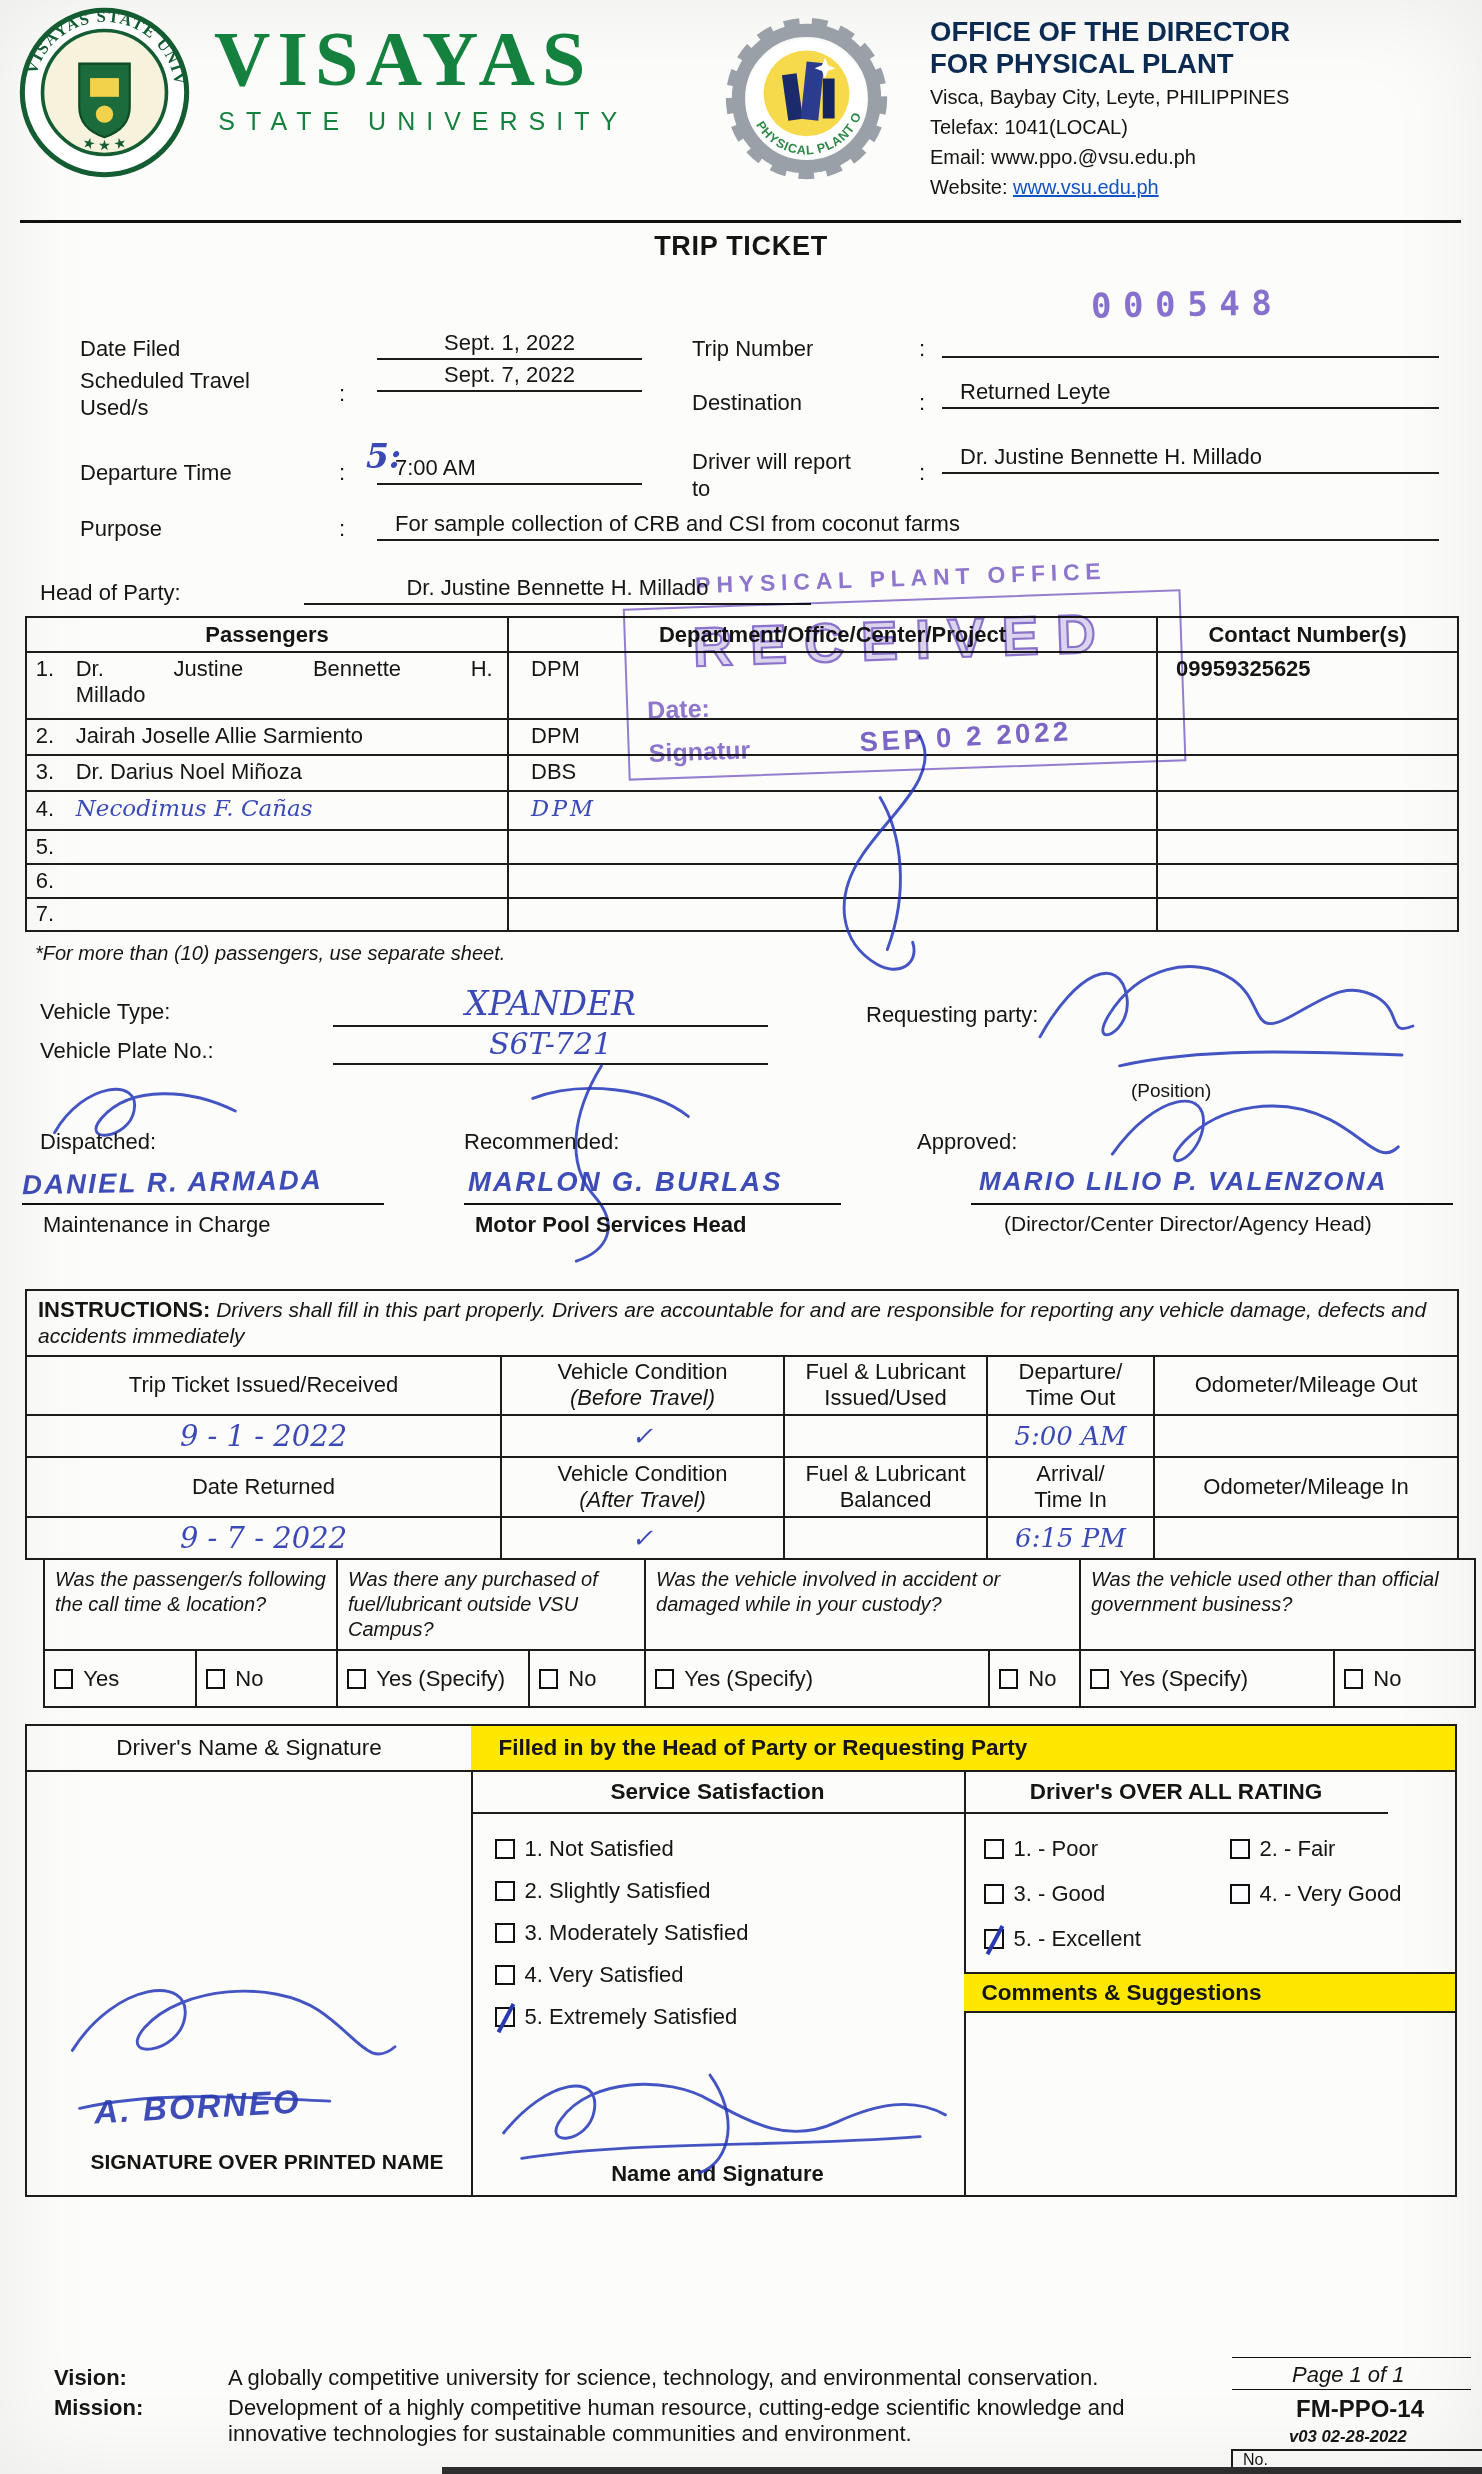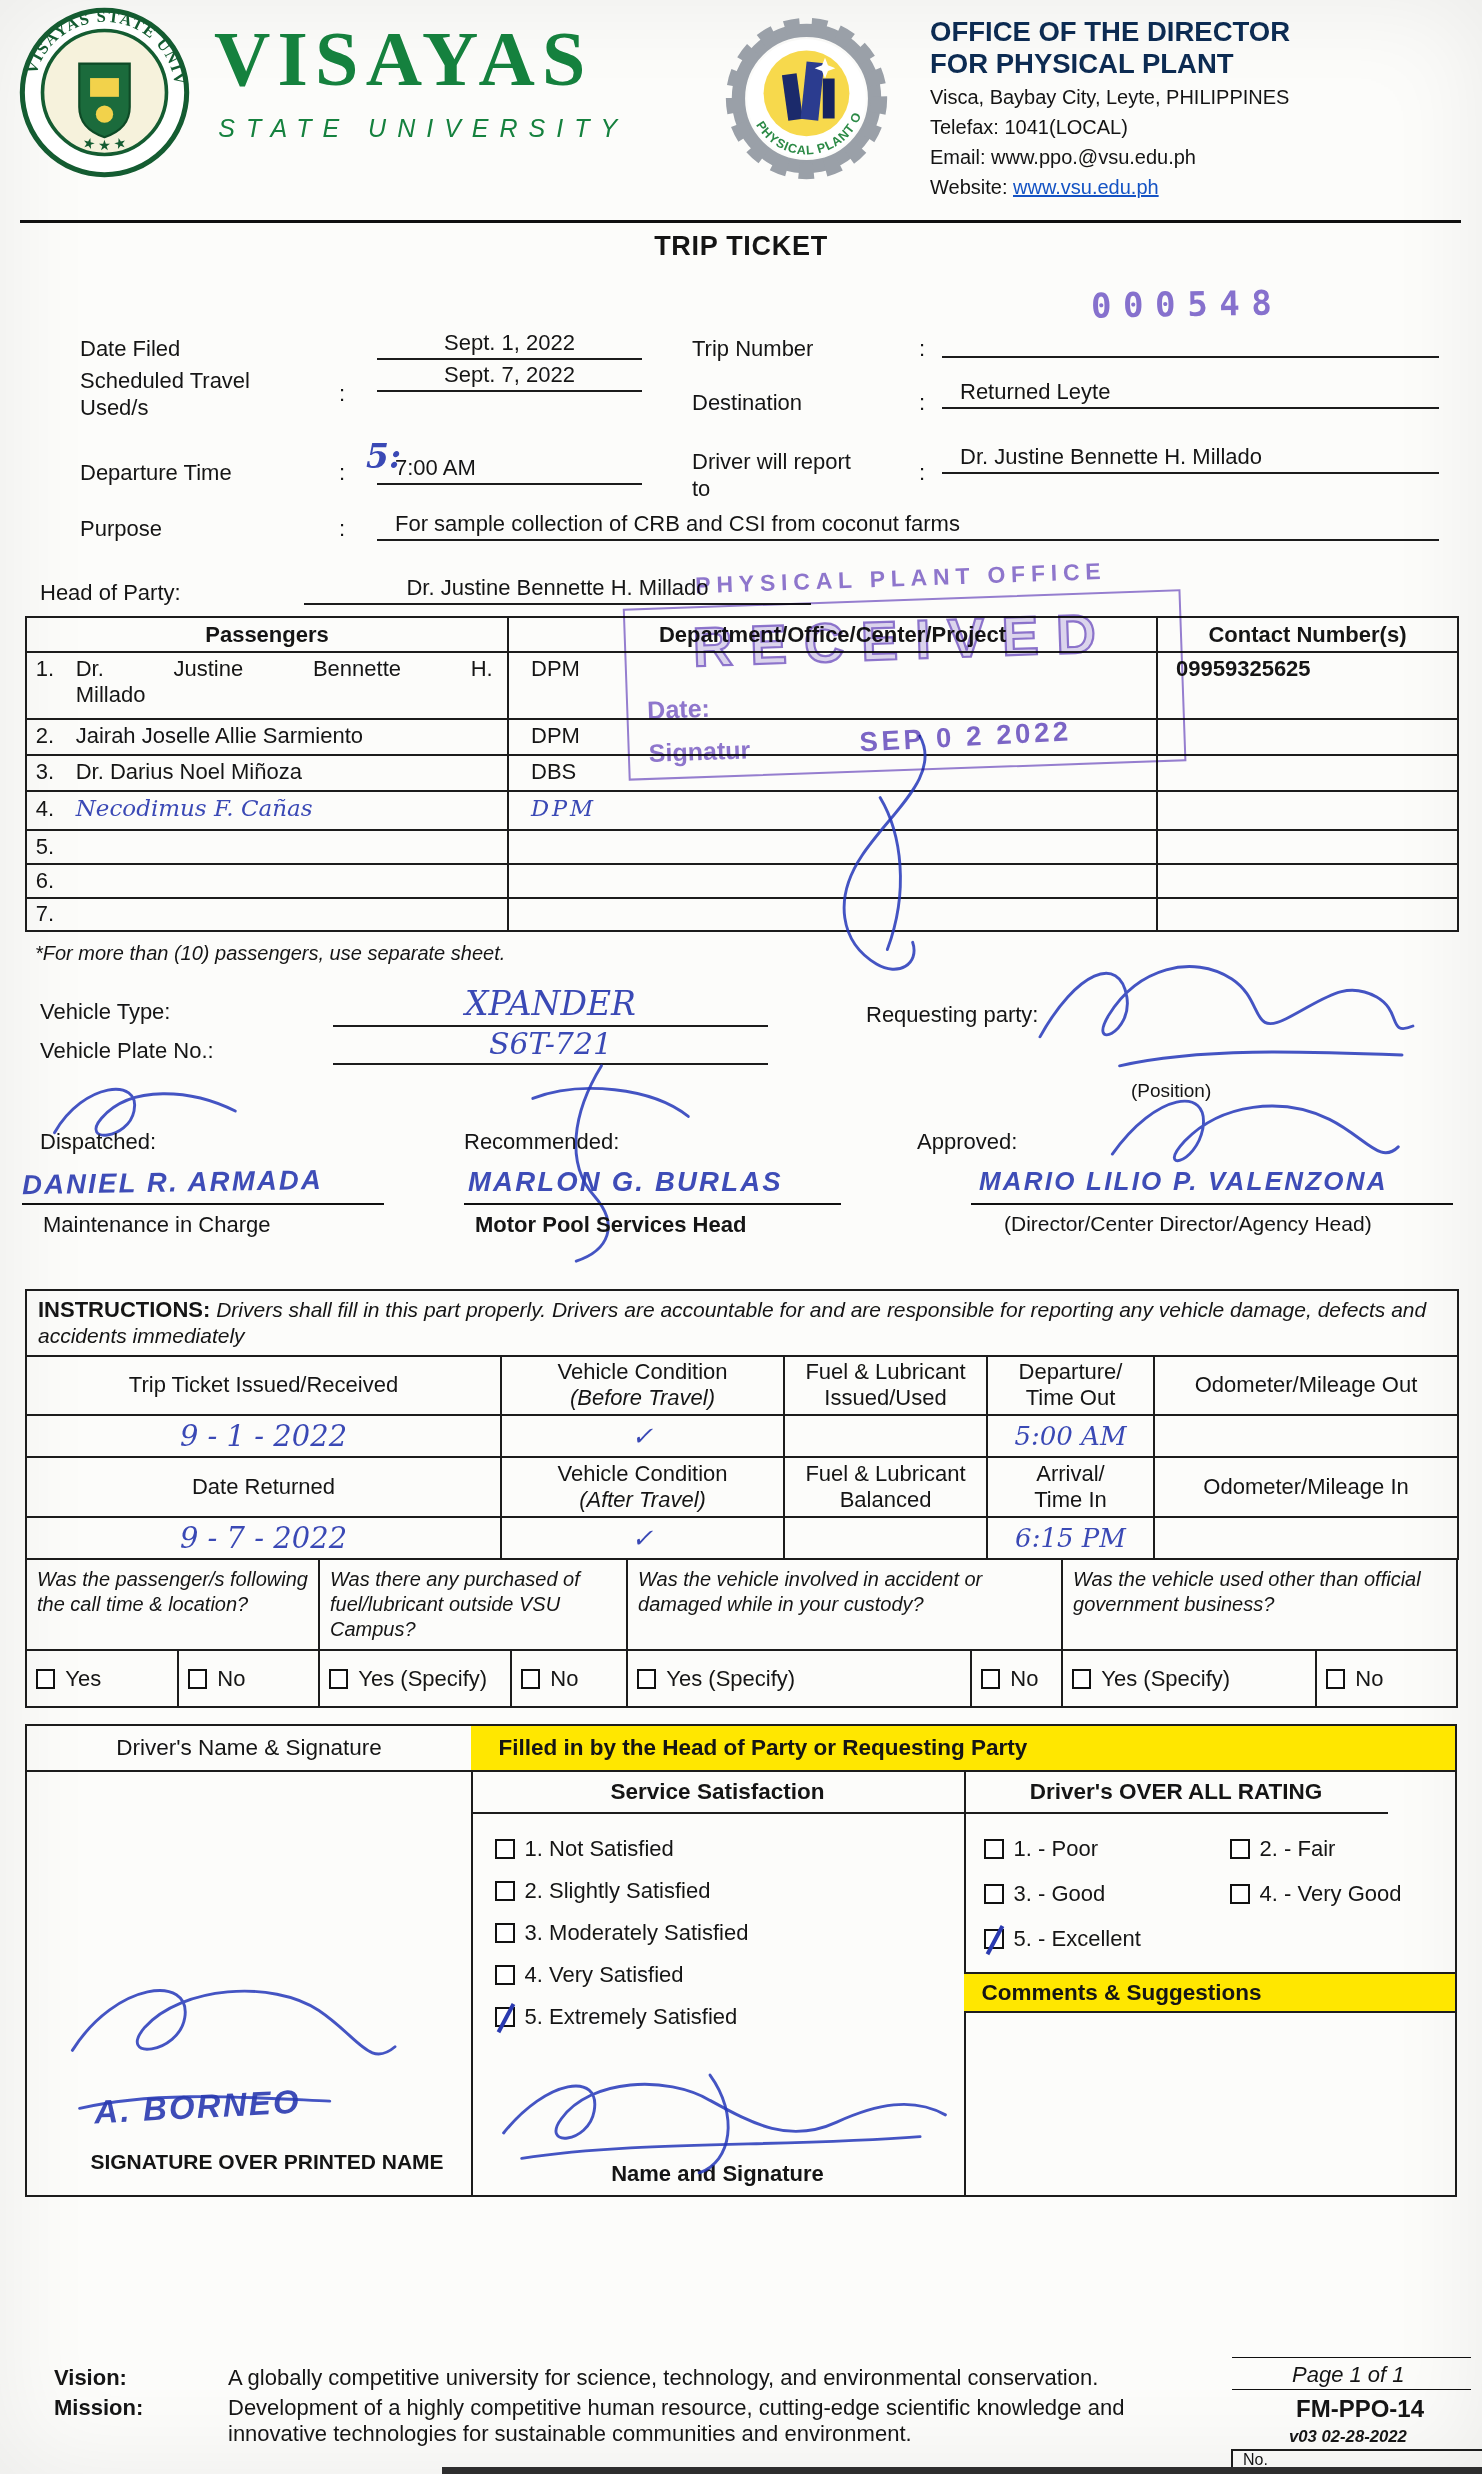--- a/index.html
+++ b/index.html
@@ -4,21 +4,21 @@
 <style>
   * { box-sizing: border-box; margin: 0; padding: 0; }
   body { margin: 0; background: #d8d8d4; font-family: "Liberation Sans", sans-serif; }
   .page { position: relative; width: 1482px; height: 2475px; background: #fcfcfa;
           color: #151515; overflow: hidden; box-shadow: inset 0 0 101px rgba(0,0,0,0.07); }
   .abs { position: absolute; }
 
   
   .wordmark1 { font-family: "Liberation Serif", serif; font-weight: bold; font-size: 78px;
                color: #15813e; letter-spacing: 7.2px; line-height: 1; }
-  .wordmark2 { font-size: 25px; color: #15813e; letter-spacing: 11px; margin-top: 16px; margin-left: 4.3px; font-style: italic; }
+  .wordmark2 { font-size: 25px; color: #15813e; letter-spacing: 11px; margin-top: 9px; margin-left: 4.3px; }
   .office1 { font-size: 27.5px; font-weight: 800; color: #0c2b52; line-height: 1.18; }
   .hdr-small { font-size: 20px; color: #141414; line-height: 1.28; margin-top: 4.3px; }
   .hdr-small .lnk { color: #1453c4; text-decoration: underline; }
 
   .rule { position: absolute; background: #101010; }
   .form-title { position: absolute; width: 100%; text-align: center; font-size: 27px; font-weight: bold; letter-spacing: 0.7px; }
   .serial { position: absolute; font-family: "DejaVu Sans Mono", monospace; font-size: 34px; font-weight: bold;
             color: #7a63c9; letter-spacing: 11.6px; transform: rotate(-1deg); opacity: .9; }
 
   
@@ -318,21 +318,21 @@
     <tr>
       <td class="cc" style="height:42px;"><span class="hand" style="font-size:29px;">9 - 7 - 2022</span></td>
       <td class="cc"><span class="hand" style="font-size:26px;">✓</span></td>
       <td class="cc"></td>
       <td class="cc"><span class="hand" style="font-size:26px;">6:15 PM</span></td>
       <td class="cc"></td>
     </tr>
   </tbody>
     </table>
 
-  <table class="abs" style="left:25px; top:1558px; width:1432px;">
+  <table class="abs" style="left:43px; top:1558px; width:1432px;">
     <colgroup>
         <col style="width:152px">
         <col style="width:141px">
         <col style="width:192px">
         <col style="width:116px">
         <col style="width:344px">
         <col style="width:91px">
         <col style="width:254px">
         <col style="width:141px">
       </colgroup>

